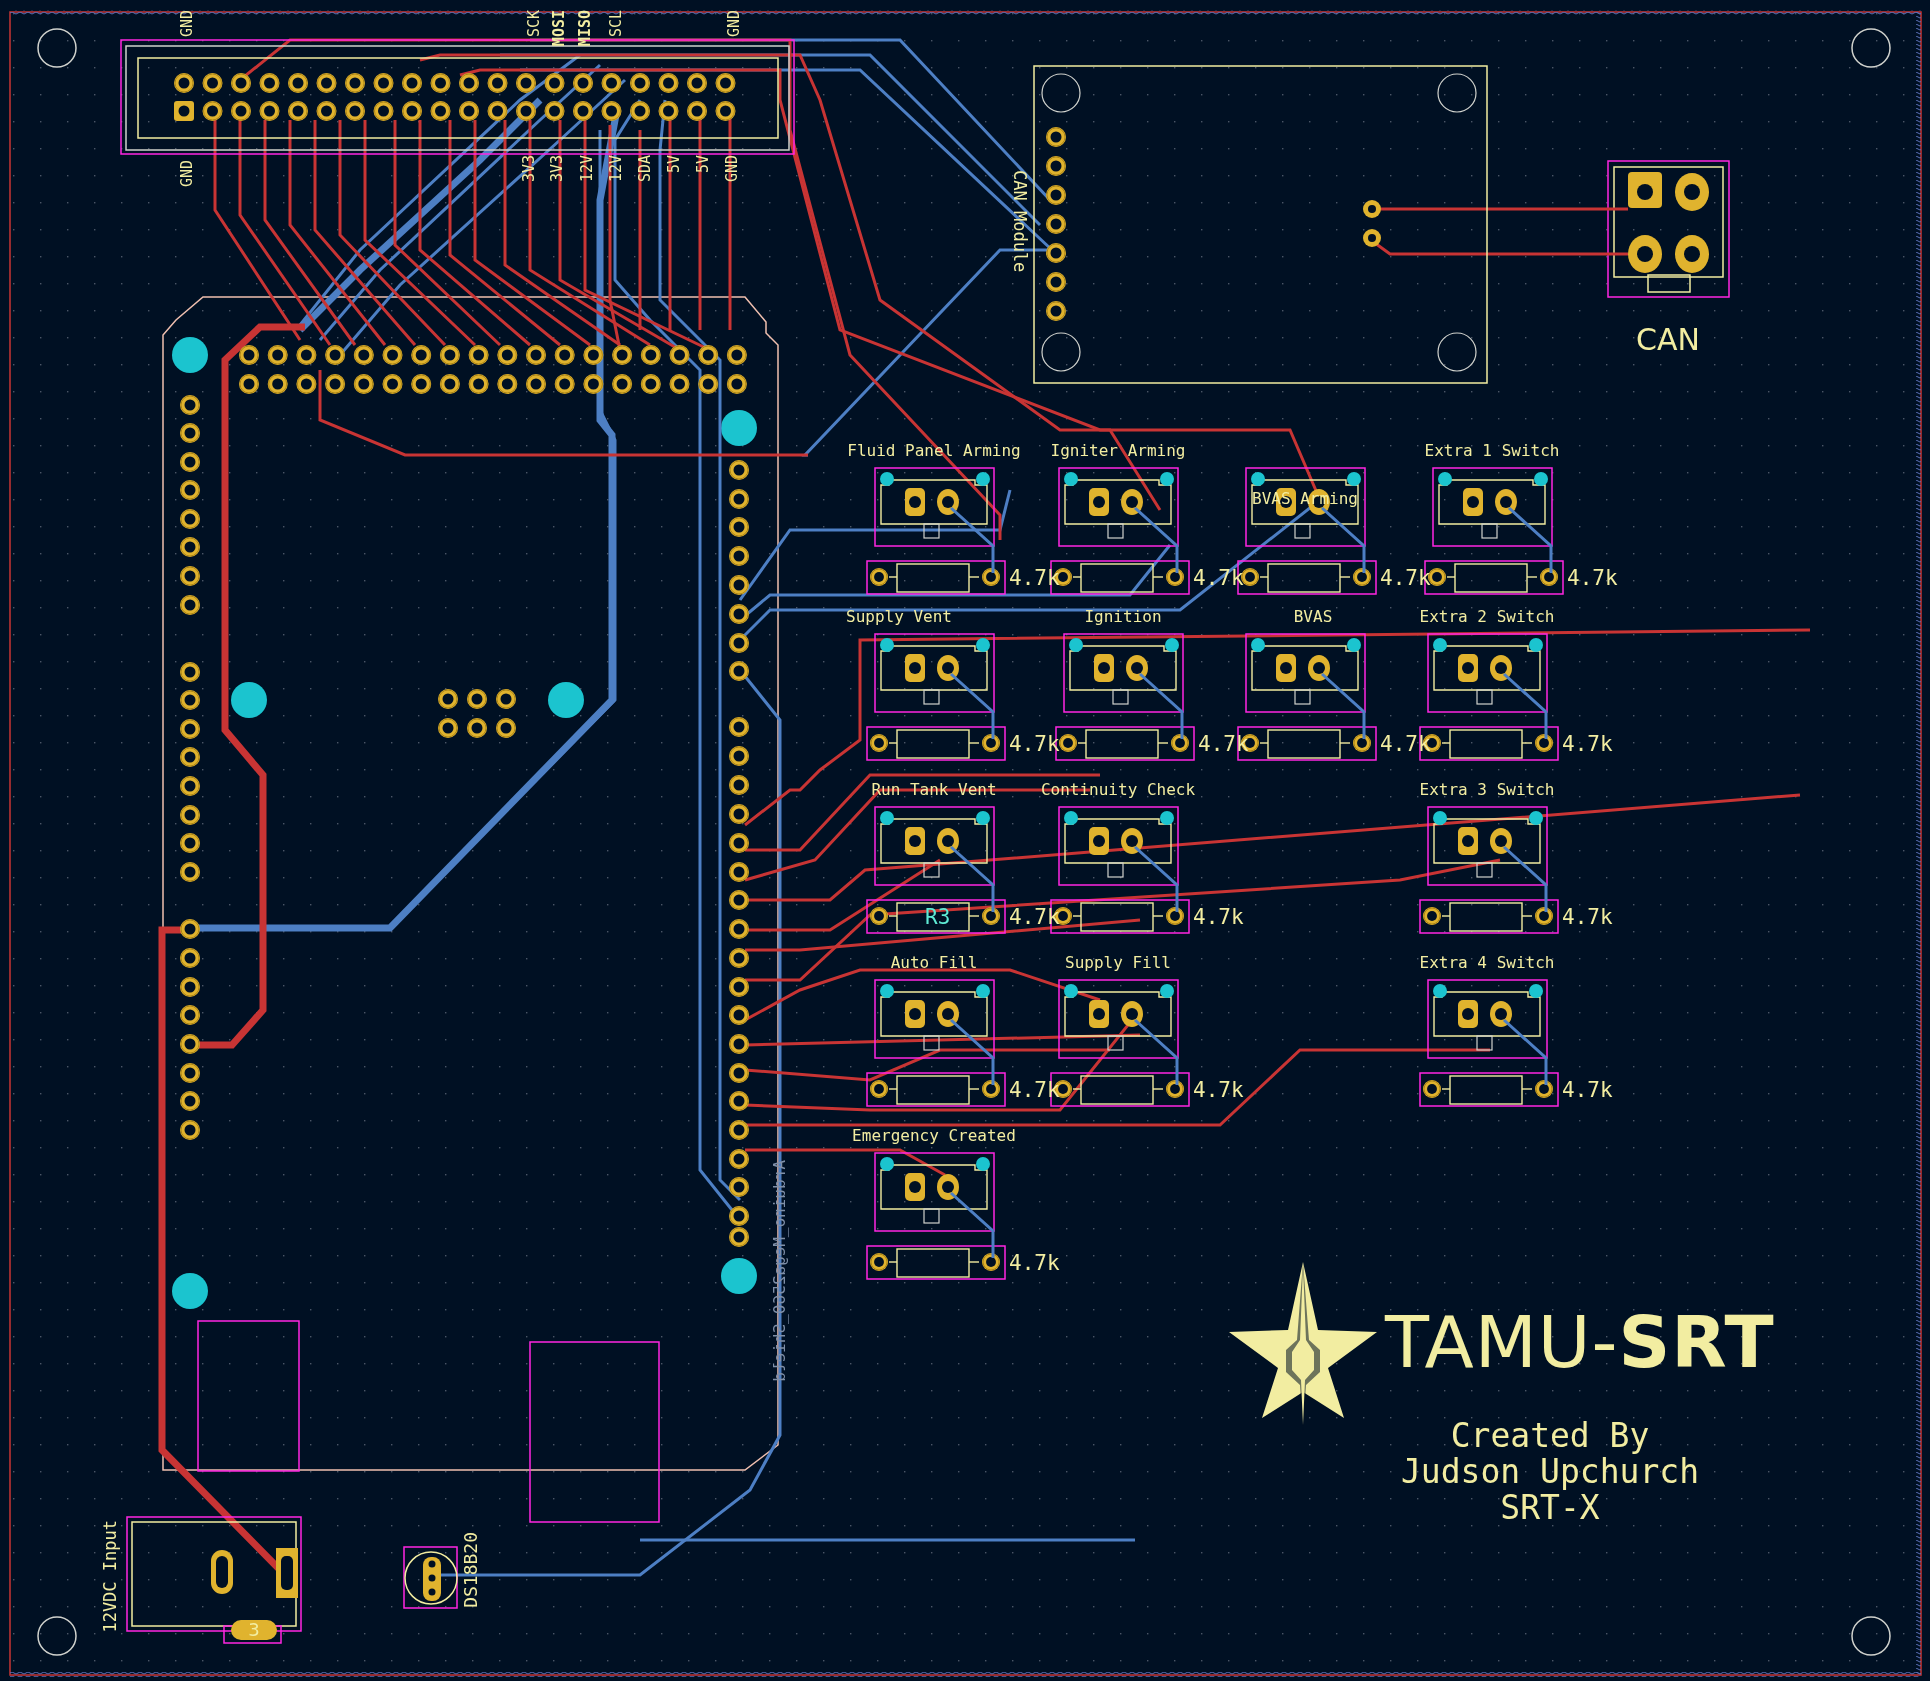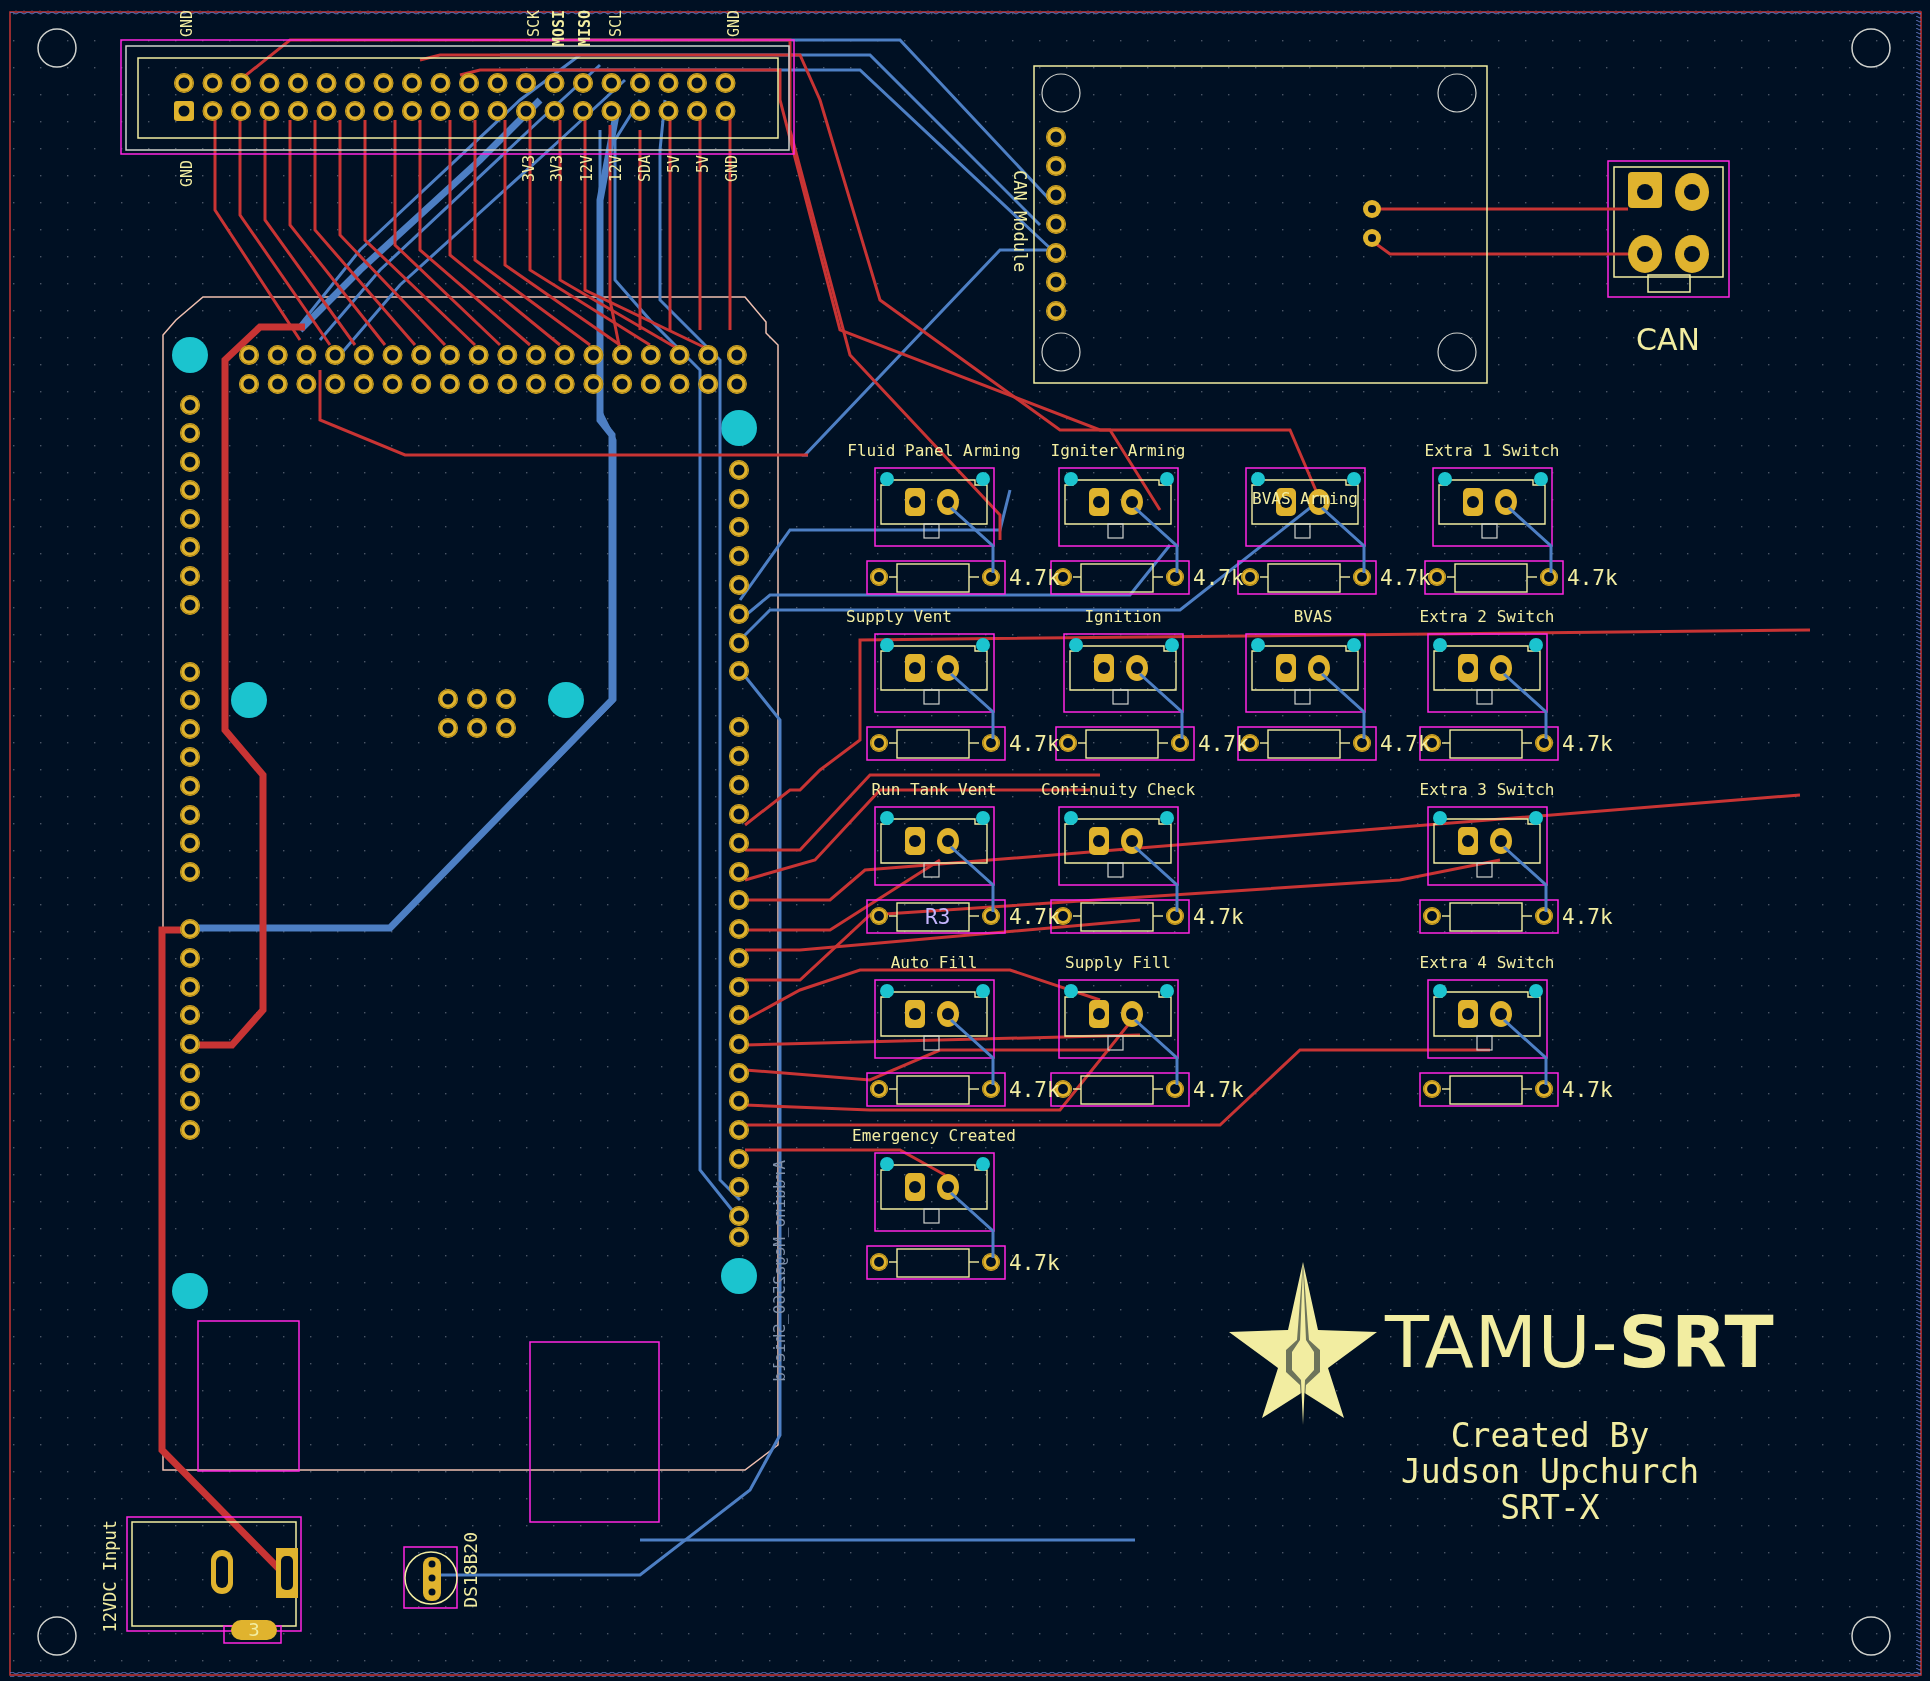--- a/index.html
+++ b/index.html
@@ -1373,21 +1373,21 @@
     <div class="lbl sw-title" style="left: 899px; top: 607px; transform: translateX(-50%);">Supply Vent</div>
     <div class="lbl res-val" style="left: 1009px; top: 732px;">4.7k</div>
     <div class="lbl sw-title" style="left: 1123px; top: 607px; transform: translateX(-50%);">Ignition</div>
     <div class="lbl res-val" style="left: 1198px; top: 732px;">4.7k</div>
     <div class="lbl sw-title" style="left: 1305px; top: 607px; transform: translateX(-50%); margin-left: 8px;">BVAS</div>
     <div class="lbl res-val" style="left: 1380px; top: 732px;">4.7k</div>
     <div class="lbl sw-title" style="left: 1487px; top: 607px; transform: translateX(-50%);">Extra 2 Switch</div>
     <div class="lbl res-val" style="left: 1562px; top: 732px;">4.7k</div>
     <div class="lbl sw-title" style="left: 934px; top: 780px; transform: translateX(-50%);">Run Tank Vent</div>
     <div class="lbl res-val" style="left: 1009px; top: 905px;">4.7k</div>
-    <div class="lbl res-val" style="color: #c4b5fd; left: 925px; top: 905px;">R3</div>
+    <div class="lbl res-val" style="color: #5eead4; left: 925px; top: 905px;">R3</div>
     <div class="lbl sw-title" style="left: 1118px; top: 780px; transform: translateX(-50%);">Continuity Check</div>
     <div class="lbl res-val" style="left: 1193px; top: 905px;">4.7k</div>
     <div class="lbl sw-title" style="left: 1487px; top: 780px; transform: translateX(-50%);">Extra 3 Switch</div>
     <div class="lbl res-val" style="left: 1562px; top: 905px;">4.7k</div>
     <div class="lbl sw-title" style="left: 934px; top: 953px; transform: translateX(-50%);">Auto Fill</div>
     <div class="lbl res-val" style="left: 1009px; top: 1078px;">4.7k</div>
     <div class="lbl sw-title" style="left: 1118px; top: 953px; transform: translateX(-50%);">Supply Fill</div>
     <div class="lbl res-val" style="left: 1193px; top: 1078px;">4.7k</div>
     <div class="lbl sw-title" style="left: 1487px; top: 953px; transform: translateX(-50%);">Extra 4 Switch</div>
     <div class="lbl res-val" style="left: 1562px; top: 1078px;">4.7k</div>

